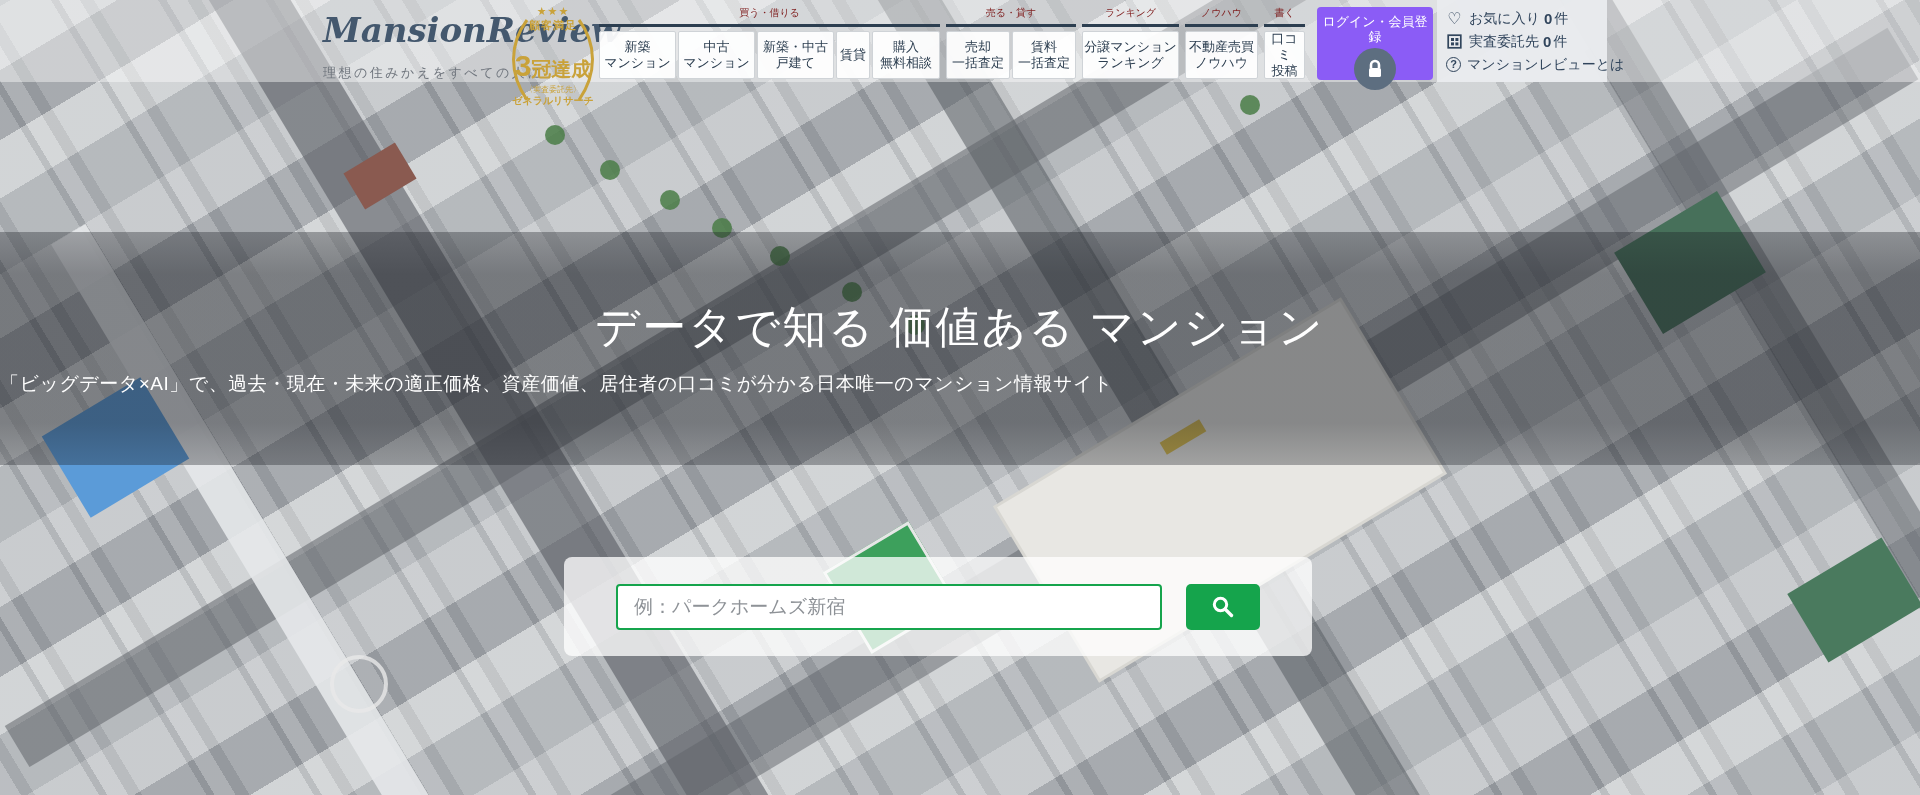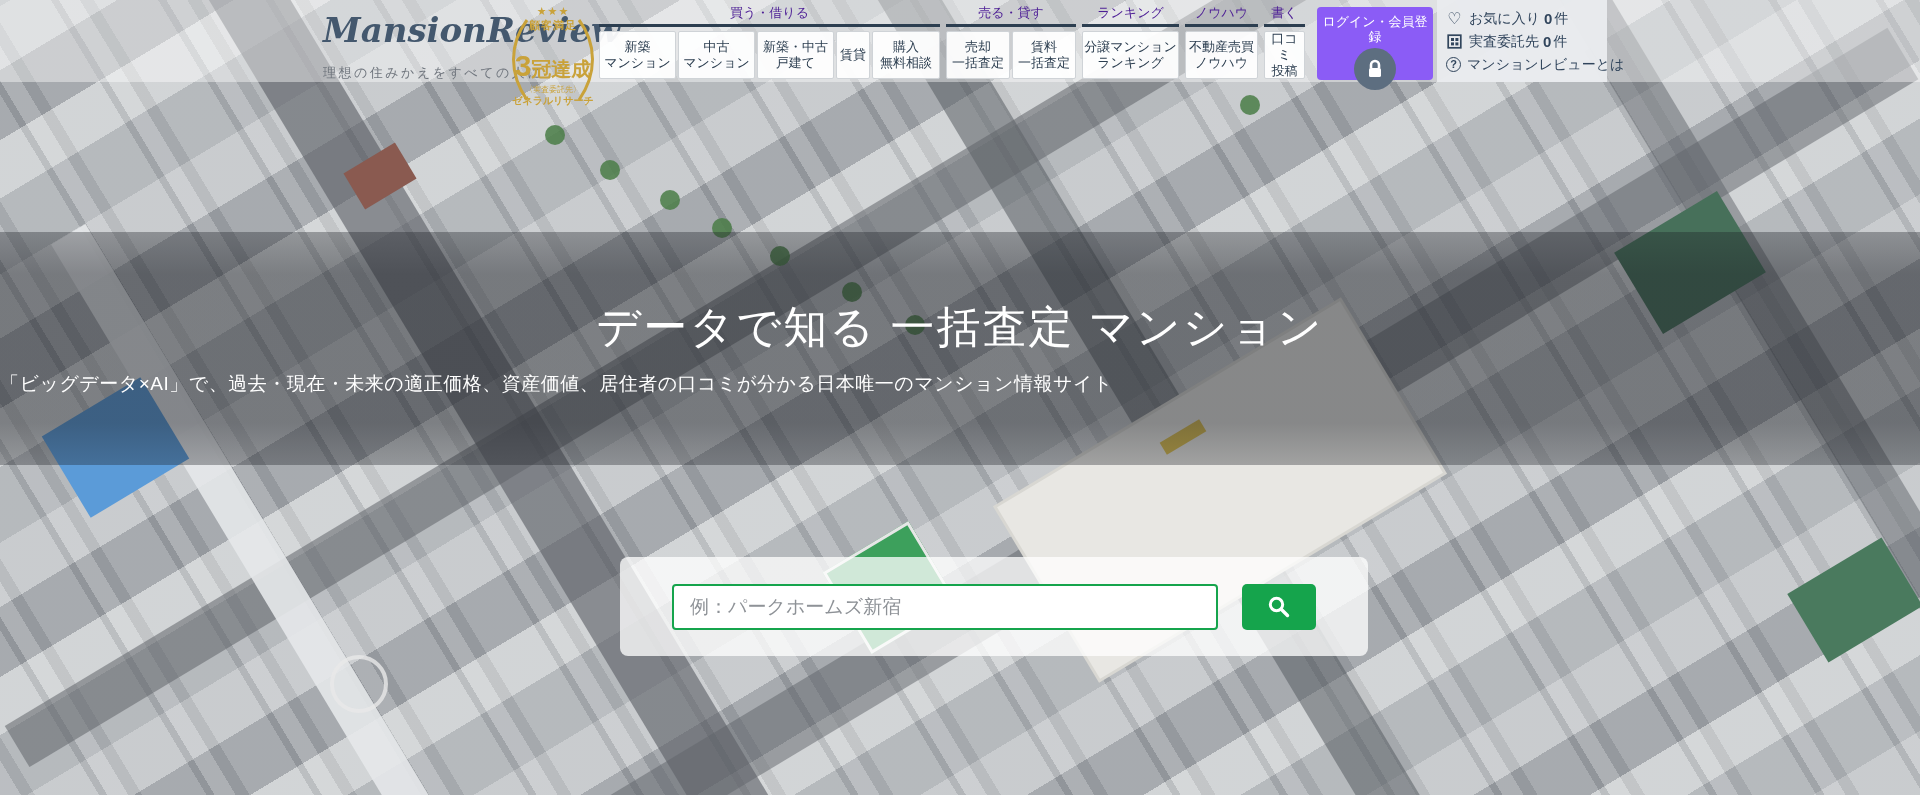--- a/index.html
+++ b/index.html
@@ -32,21 +32,21 @@
   .badge { position:absolute; left:503px; top:2px; width:100px; height:108px; text-align:center; color:#c9a23a; z-index:5; }
   .badge svg { position:absolute; left:0; top:0; }
   .badge-stars { font-size:11px; letter-spacing:1px; line-height:14px; padding-top:2px; }
   .badge-l1 { font-size:11px; font-weight:bold; letter-spacing:1px; }
   .badge-l2 { font-size:20px; font-weight:bold; line-height:26px;margin-top:20px; }
   .badge-l2 b { font-size:30px; }
   .badge-l3 { font-size:8px; line-height:11px; margin-top:2px; }
   .badge-l4 { font-size:10px; font-weight:bold; line-height:12px; }
 
   .nav { position:absolute; left:599px; top:4px; display:flex; column-gap:6px; }
-  .nav-group-label { text-align:center; font-size:13px; color:#4c1d95; line-height:17px; height:20px; }
+  .nav-group-label { text-align:center; font-size:10px; color:#7f1d1d; line-height:17px; height:20px; }
   .nav-group-line { height:3px; background:#2c3e50; margin-bottom:4px; }
   .nav-items { display:flex; column-gap:2px; }
   .nav-item { background:rgba(255,255,255,0.93); border:1px solid #cfd3d7; border-radius:2px; height:48px;
     display:flex; flex-direction:column; justify-content:center; text-align:center;
     font-size:13px; line-height:16px; color:#2c3e50; cursor:pointer; }
   .w77{width:77px} .w34{width:34px} .w68{width:68px} .w64{width:64px} .w97{width:97px} .w73{width:73px} .w41{width:41px}
 
   .login-btn { position:absolute; left:1317px; top:7px; width:116px; height:73px; background:#8b5cf6; border-radius:4px;
     color:#fff; text-align:center; cursor:pointer; }
   .login-label { font-size:13px; line-height:15px; padding-top:7px; letter-spacing:0px; }
@@ -58,21 +58,21 @@
   .user-row b { font-size:15px; margin:0 2px 0 4px; }
   .qicon { display:inline-block; width:15px; height:15px; border:1.5px solid #31455c; border-radius:50%; font-size:11px; line-height:13px; text-align:center; font-weight:bold; }
 
   
   .hero-heading { position:absolute; left:0; top:298px; width:1920px; text-align:center;
     color:#fff; font-size:44px; letter-spacing:2px; font-weight:400; }
   .hero-sub { position:absolute; left:0; top:371px; width:1920px; text-align:left;
     color:#fff; font-size:19px; letter-spacing:0.5px; }
 
   
-  .search-panel { position:absolute; left:620px; top:557px; width:748px; height:99px; background:rgba(255,255,255,0.76);
+  .search-panel { position:absolute; left:564px; top:557px; width:748px; height:99px; background:rgba(255,255,255,0.76);
     border-radius:8px; display:flex; align-items:center; padding:0 52px; }
   .search-input { flex:1; height:46px; border:2px solid #15a44c; border-radius:4px; background:#fff;
     font-size:19px; color:#333; padding:0 16px; outline:none; font-family:"Liberation Sans","DejaVu Sans",sans-serif; }
   .search-input::placeholder { color:#8e9297; }
   .search-btn { width:74px; height:46px; margin-left:24px; background:#15a44c; border:none; border-radius:5px;
     display:flex; align-items:center; justify-content:center; cursor:pointer; }
 </style>
 </head>
 <body>
 
@@ -98,21 +98,21 @@
     <span class="tree" style="left:712px;top:218px;"></span>
     <span class="tree" style="left:770px;top:246px;"></span>
     <span class="tree" style="left:842px;top:282px;"></span>
     <span class="tree" style="left:905px;top:315px;"></span>
     <span class="tree" style="left:1240px;top:95px;"></span>
     <div class="helipad" style="left:330px;top:655px;"></div>
   </div>
 
   <div class="dark-band"></div>
 
-  <div class="hero-heading">データで知る 一括査定 マンション</div>
+  <div class="hero-heading">データで知る 価値ある マンション</div>
   <div class="hero-sub">「ビッグデータ×AI」で、過去・現在・未来の適正価格、資産価値、居住者の口コミが分かる日本唯一のマンション情報サイト</div>
 
   <div class="search-panel">
     <input class="search-input" type="text" placeholder="例：パークホームズ新宿" style="">
     <button class="search-btn">
       <span style="display:inline-flex;">
         <svg width="26" height="26" viewBox="0 0 26 26">
             <circle cx="10.5" cy="10.5" r="6.2" fill="none" stroke="#fff" stroke-width="3"></circle>
             <line x1="15.5" y1="15.5" x2="21.5" y2="21.5" stroke="#fff" stroke-width="3.4" stroke-linecap="round"></line>
           </svg>

